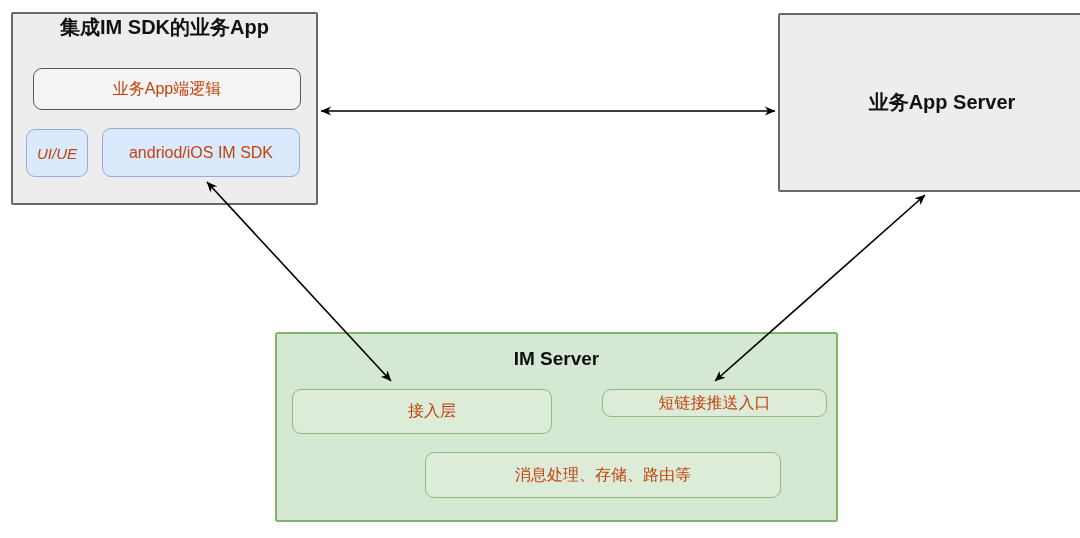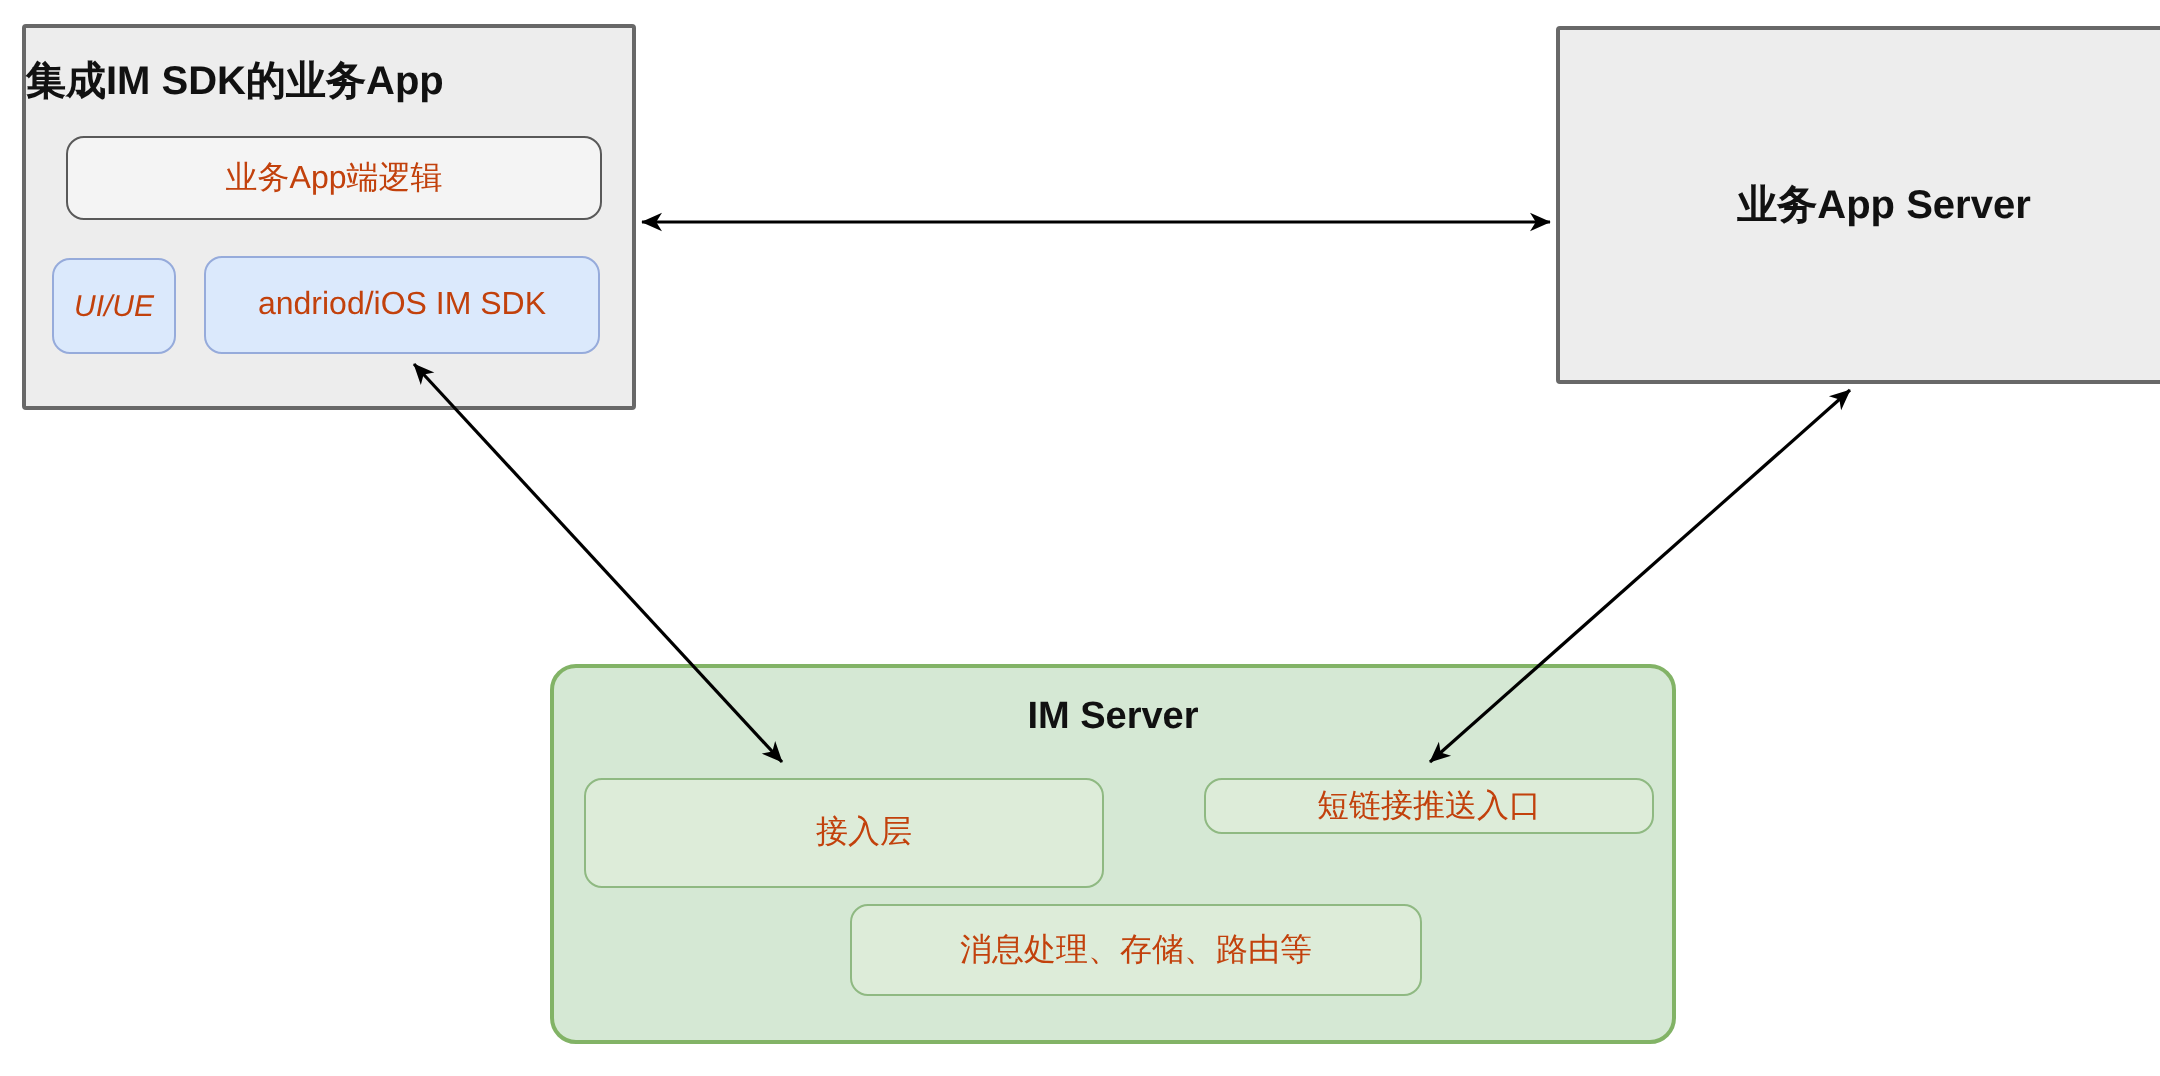--- a/index.html
+++ b/index.html
@@ -20,24 +20,24 @@
     box-sizing: border-box;
   }
   
   .gray-box {
     background: var(--gray-fill);
     border: 2px solid var(--gray-border);
     border-radius: 2px;
   }
   
   .box-title {
+    text-align: center;
     font-weight: bold;
     font-size: 20px;
     color: #111;
-    padding-top: 13px;
   }
   
   .sub-box {
     position: absolute;
     box-sizing: border-box;
     border-radius: 9px;
     display: flex;
     align-items: center;
     justify-content: center;
     font-size: 16px;
@@ -47,21 +47,21 @@
     background: var(--inner-gray-fill);
     border: 1.5px solid var(--inner-gray-border);
   }
   .blue {
     background: var(--blue-fill);
     border: 1.5px solid var(--blue-border);
   }
   .green-outer {
     background: var(--green-fill);
     border: 2px solid var(--green-border);
-    border-radius: 13px;
+    border-radius: 3px;
   }
   .green-inner {
     background: var(--green-inner-fill);
     border: 1.5px solid var(--green-inner-border);
   }
   .center-label {
     display: flex;
     align-items: center;
     justify-content: center;
     font-weight: bold;
@@ -113,27 +113,27 @@
       <span>andriod/iOS IM SDK</span>
     </div>
   </div>
 
   <div class="node gray-box center-label" style="left:778px; top:13px; width:328px; height:179px;">
     <span>业务App Server</span>
   </div>
 
   <div class="node green-outer" style="left:275px; top:332px; width:563px; height:190px;">
     <div class="im-title">IM Server</div>
-    <div class="sub-box green-inner" style="left:15px; top:55px; width:260px; height:55px;padding-left:20px;">
+    <div class="sub-box green-inner" style="left:15px; top:55px; width:260px; height:45px;padding-left:20px;">
       <span>接入层</span>
     </div>
     <div class="sub-box green-inner" style="left:325px; top:55px; width:225px; height:28px;">
       <span>短链接推送入口</span>
     </div>
-    <div class="sub-box green-inner" style="left:148px; top:118px; width:286px; height:46px;text-align:right;">
+    <div class="sub-box green-inner" style="left:148px; top:118px; width:356px; height:46px;text-align:right;">
       <span>消息处理、存储、路由等</span>
     </div>
   </div>
 
   <svg id="arrow-layer" viewBox="0 0 1080 538" xmlns="http://www.w3.org/2000/svg">
     <defs>
       <marker id="arrowhead" viewBox="0 0 12 12" markerWidth="13" markerHeight="12" refX="11" refY="6" orient="auto-start-reverse" markerUnits="userSpaceOnUse">
         <path d="M1,1.4 L11.4,6 L1,10.6 L3.9,6 Z" fill="#000"></path>
       </marker>
     </defs>

